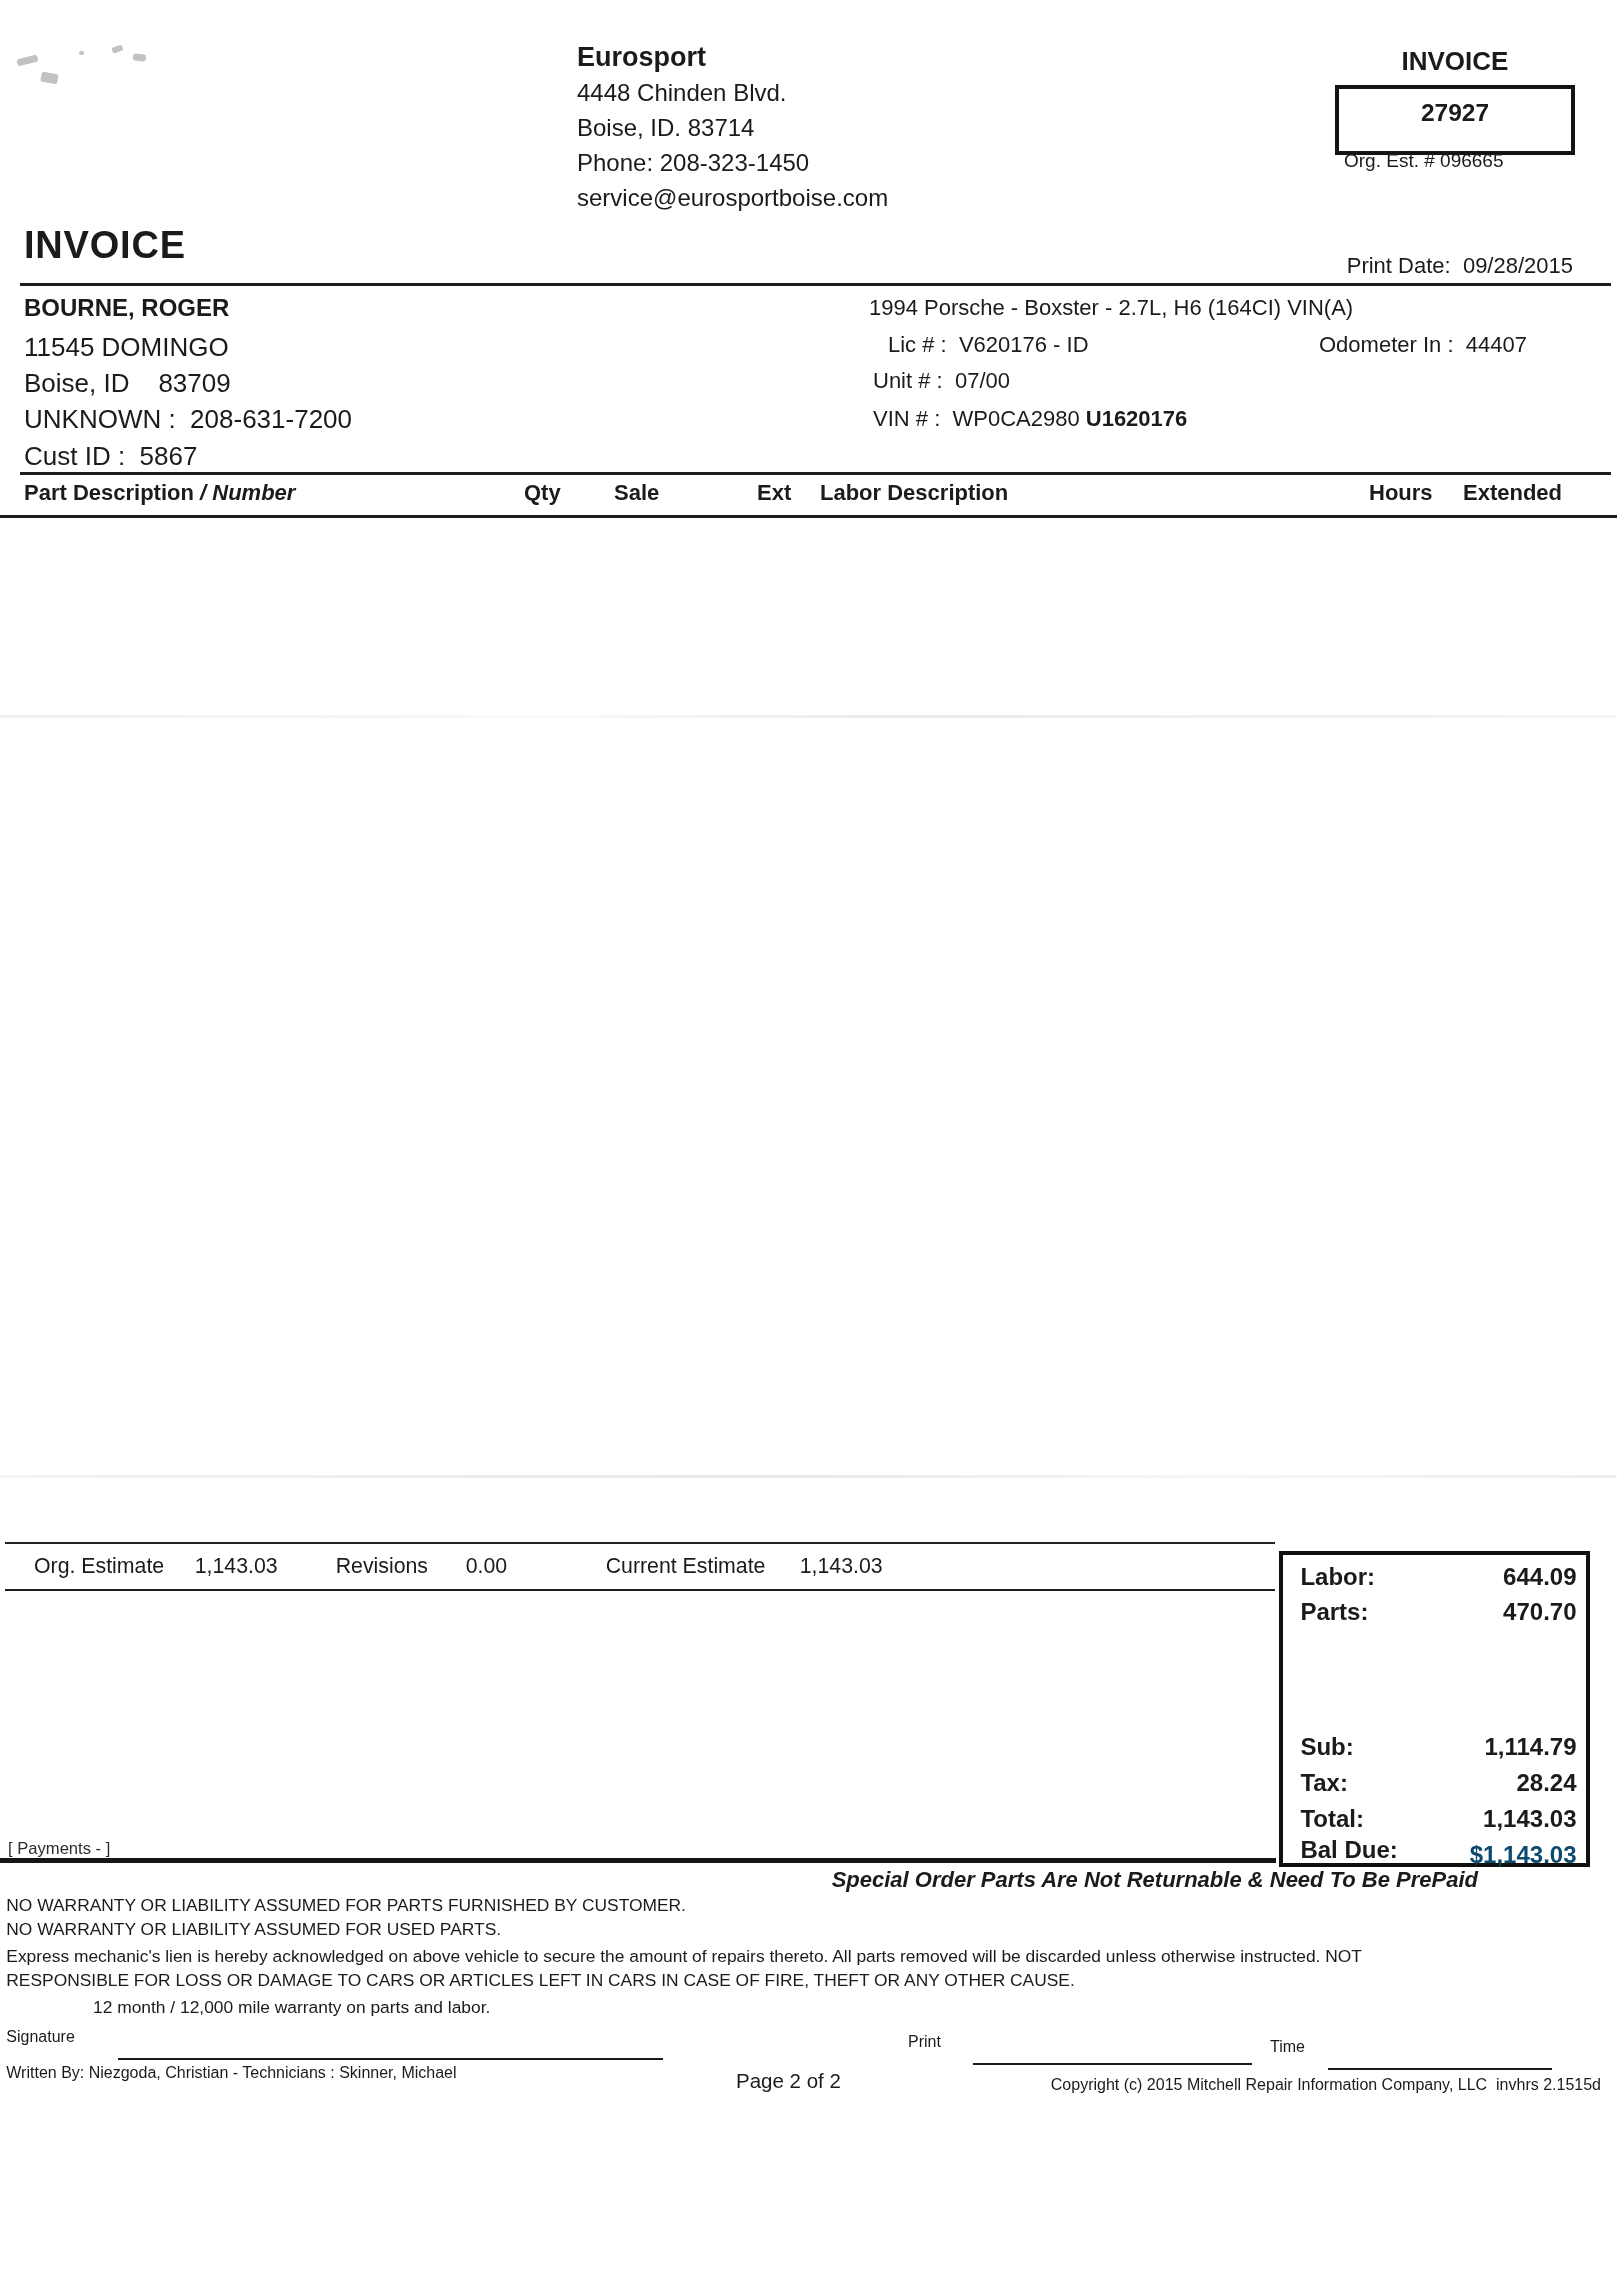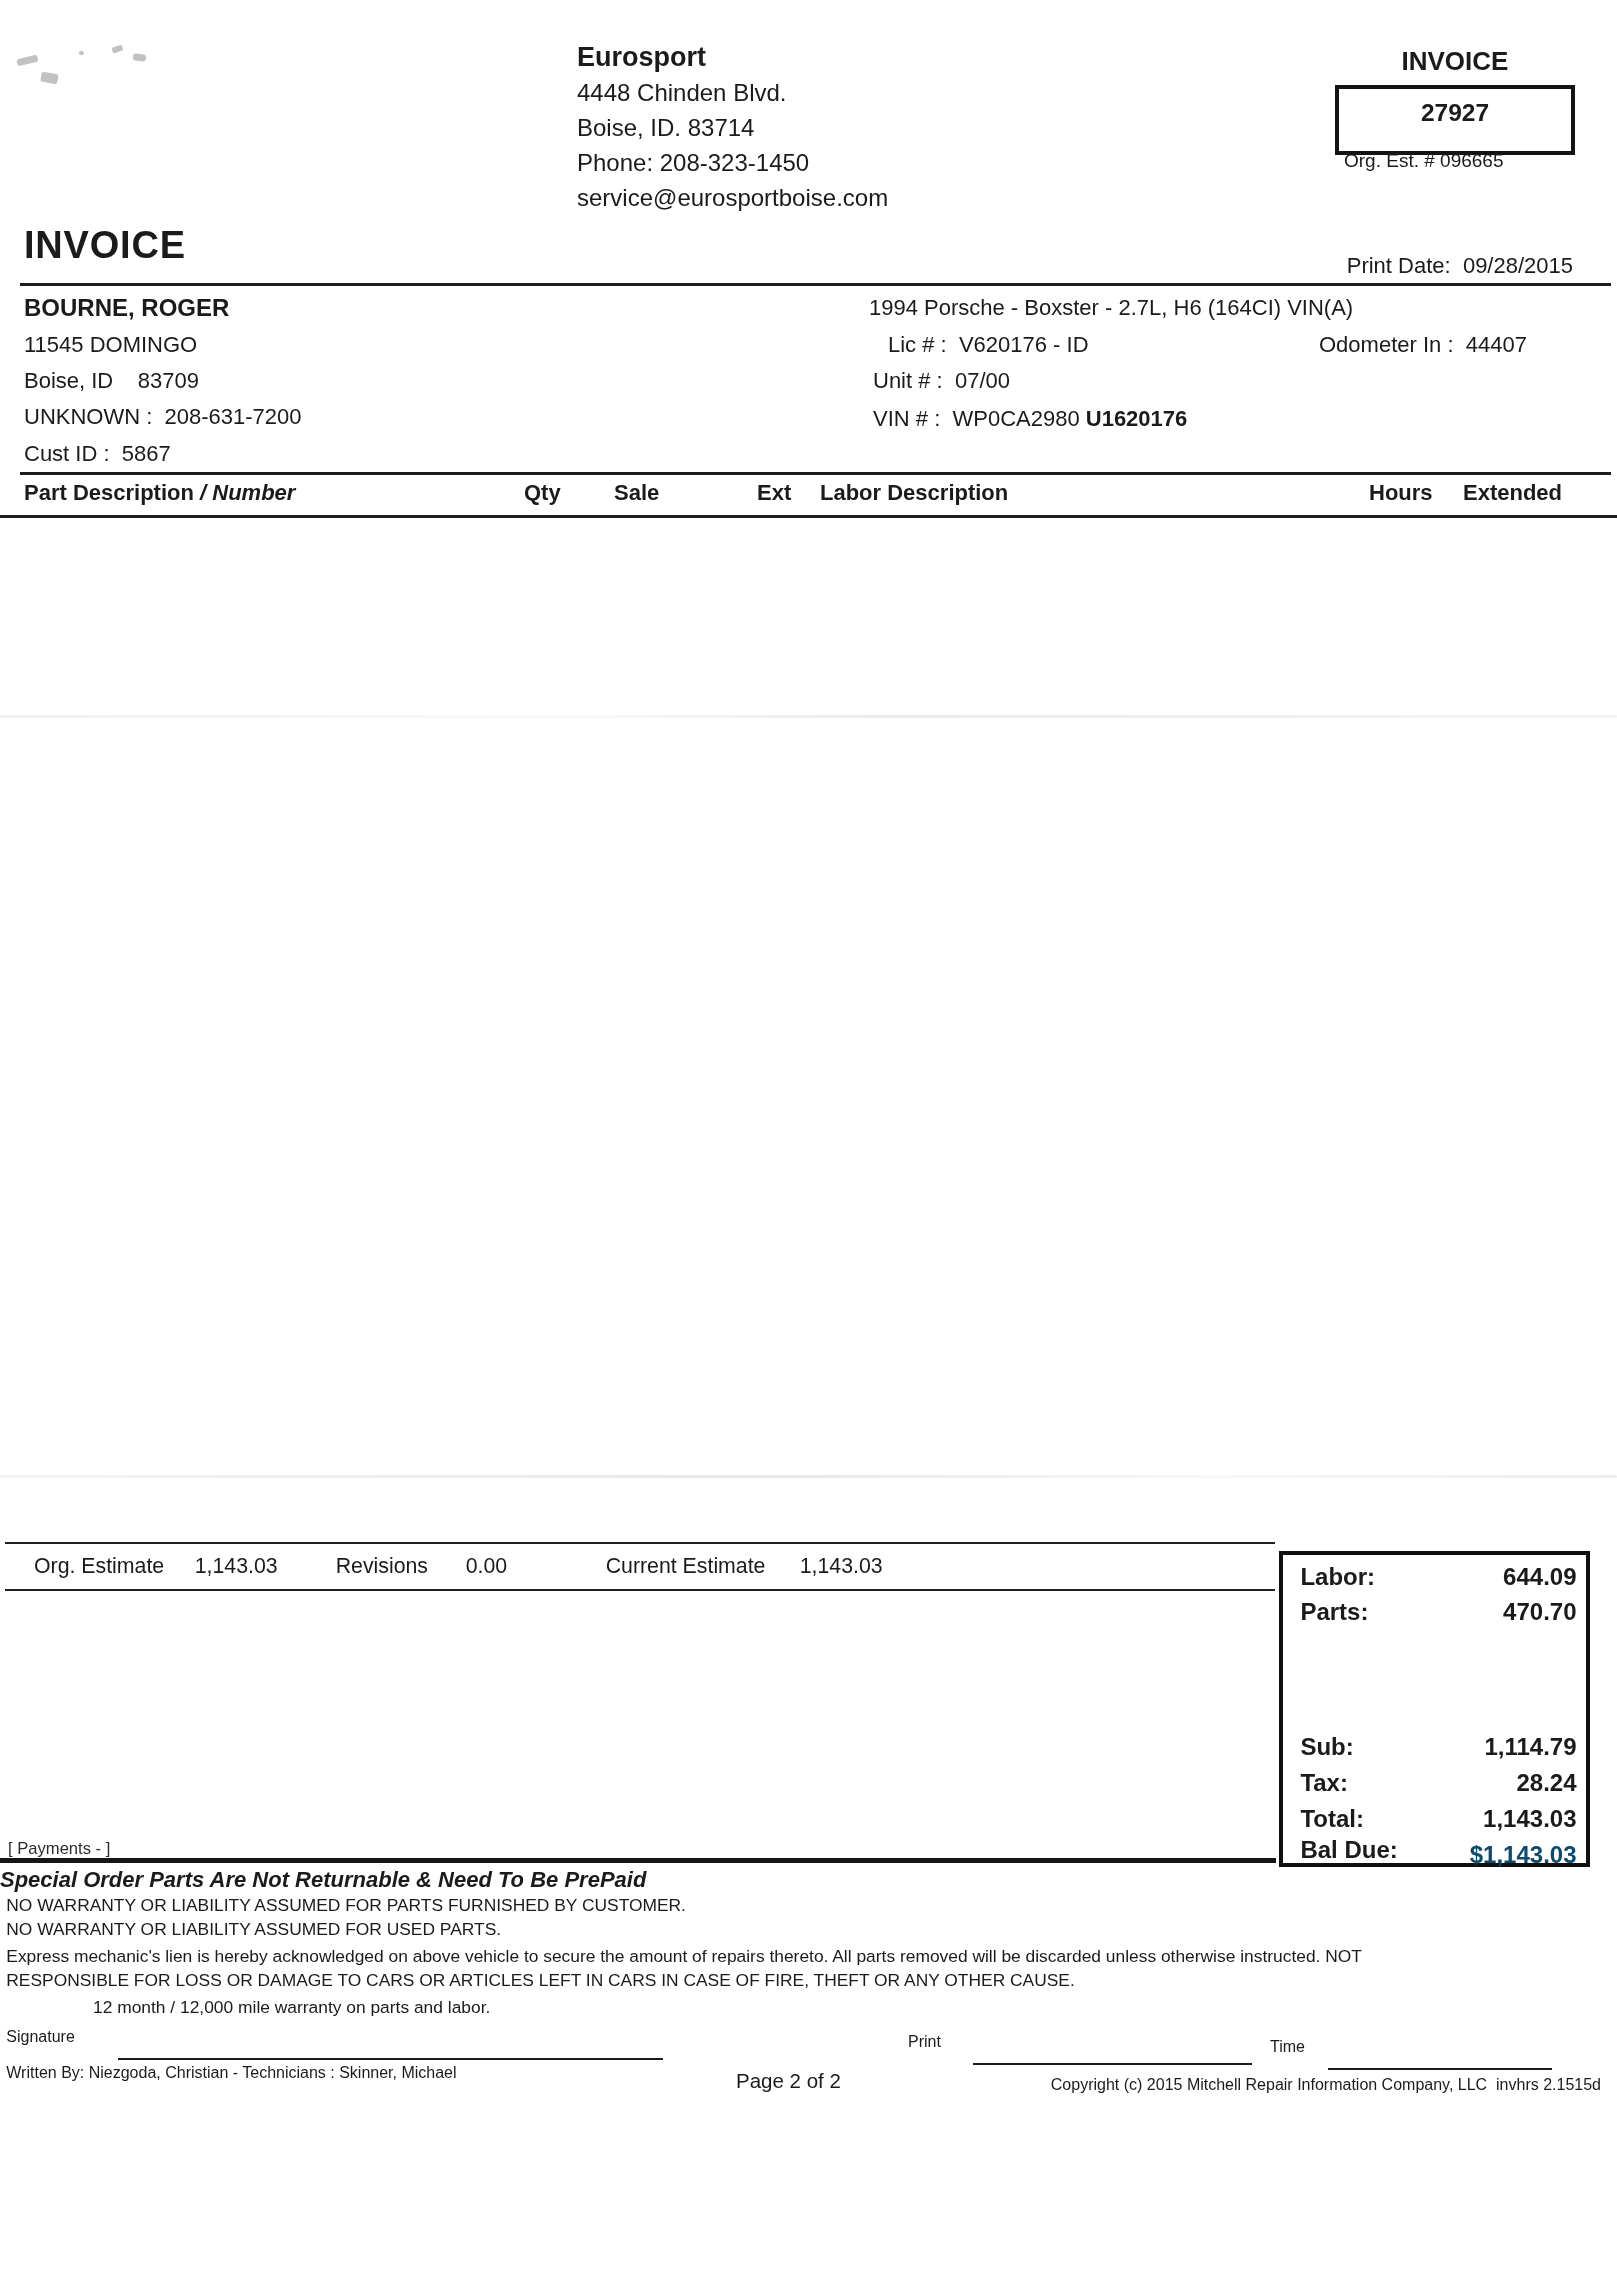--- a/index.html
+++ b/index.html
@@ -21,40 +21,40 @@
   .shop .line{font-size:24px;line-height:35px;}
   
   .inv-title{position:absolute;left:1335px;top:46px;width:240px;text-align:center;font-size:26px;font-weight:bold;}
   .inv-box{position:absolute;left:1335px;top:85px;width:240px;height:70px;border:4px solid #141414;box-sizing:border-box;}
   .inv-num{width:100%;text-align:center;font-size:24.5px;font-weight:bold;line-height:47px;}
   .org-est{position:absolute;left:1344px;top:150px;font-size:19px;}
   
   .doc-title{position:absolute;left:24px;top:224px;font-size:38px;font-weight:bold;letter-spacing:0.8px;}
   .print-date{position:absolute;right:44px;top:253px;font-size:22px;}
   
-  .cust-line{position:absolute;left:24px;font-size:22px;}
+  .cust-line{position:absolute;left:24px;font-size:26px;}
   .veh-line{position:absolute;font-size:22px;}
   
   .th{position:absolute;top:480px;font-size:22px;font-weight:bold;}
   
   .smudge{position:absolute;background:#8f8f8f;border-radius:2.4px;opacity:.55;}
   .crease{position:absolute;left:0;width:1617px;height:3.2px;border-radius:1.6px;}
   
   .est-strip{position:absolute;left:4.7px;top:1542px;width:1270px;height:49px;
     border-top:2.4px solid #202020;border-bottom:2.4px solid #202020;box-sizing:border-box;}
   .est-strip .t{top:10.3px;font-size:21.3px;margin-left:23px;}
   
   .totals{position:absolute;left:1279px;top:1551px;width:311px;height:316px;
     border:4px solid #101010;box-sizing:border-box;}
   .totals .lbl{position:absolute;left:17.4px;font-size:24px;font-weight:bold;white-space:pre;}
   .totals .val{position:absolute;right:9.5px;font-size:24px;font-weight:bold;white-space:pre;}
   .payments{position:absolute;left:8px;top:1839px;font-size:16.6px;color:#2c2c2c;}
   .thickline{position:absolute;left:0;top:1858px;width:1276px;height:4.7px;background:#161616;}
   
-  .special{position:absolute;left:0;top:1867px;width:1478px;text-align:left;
+  .special{position:absolute;left:0;top:1867px;width:1478px;text-align:right;
     font-size:22px;font-weight:bold;font-style:italic;}
   .fine{position:absolute;left:6.3px;font-size:17.4px;}
   
   .sig-label{position:absolute;font-size:16px;}
   .sig-line{position:absolute;height:2.4px;background:#1a1a1a;}
   
   .foot{position:absolute;font-size:16px;}
 </style>
 </head>
 <body>

